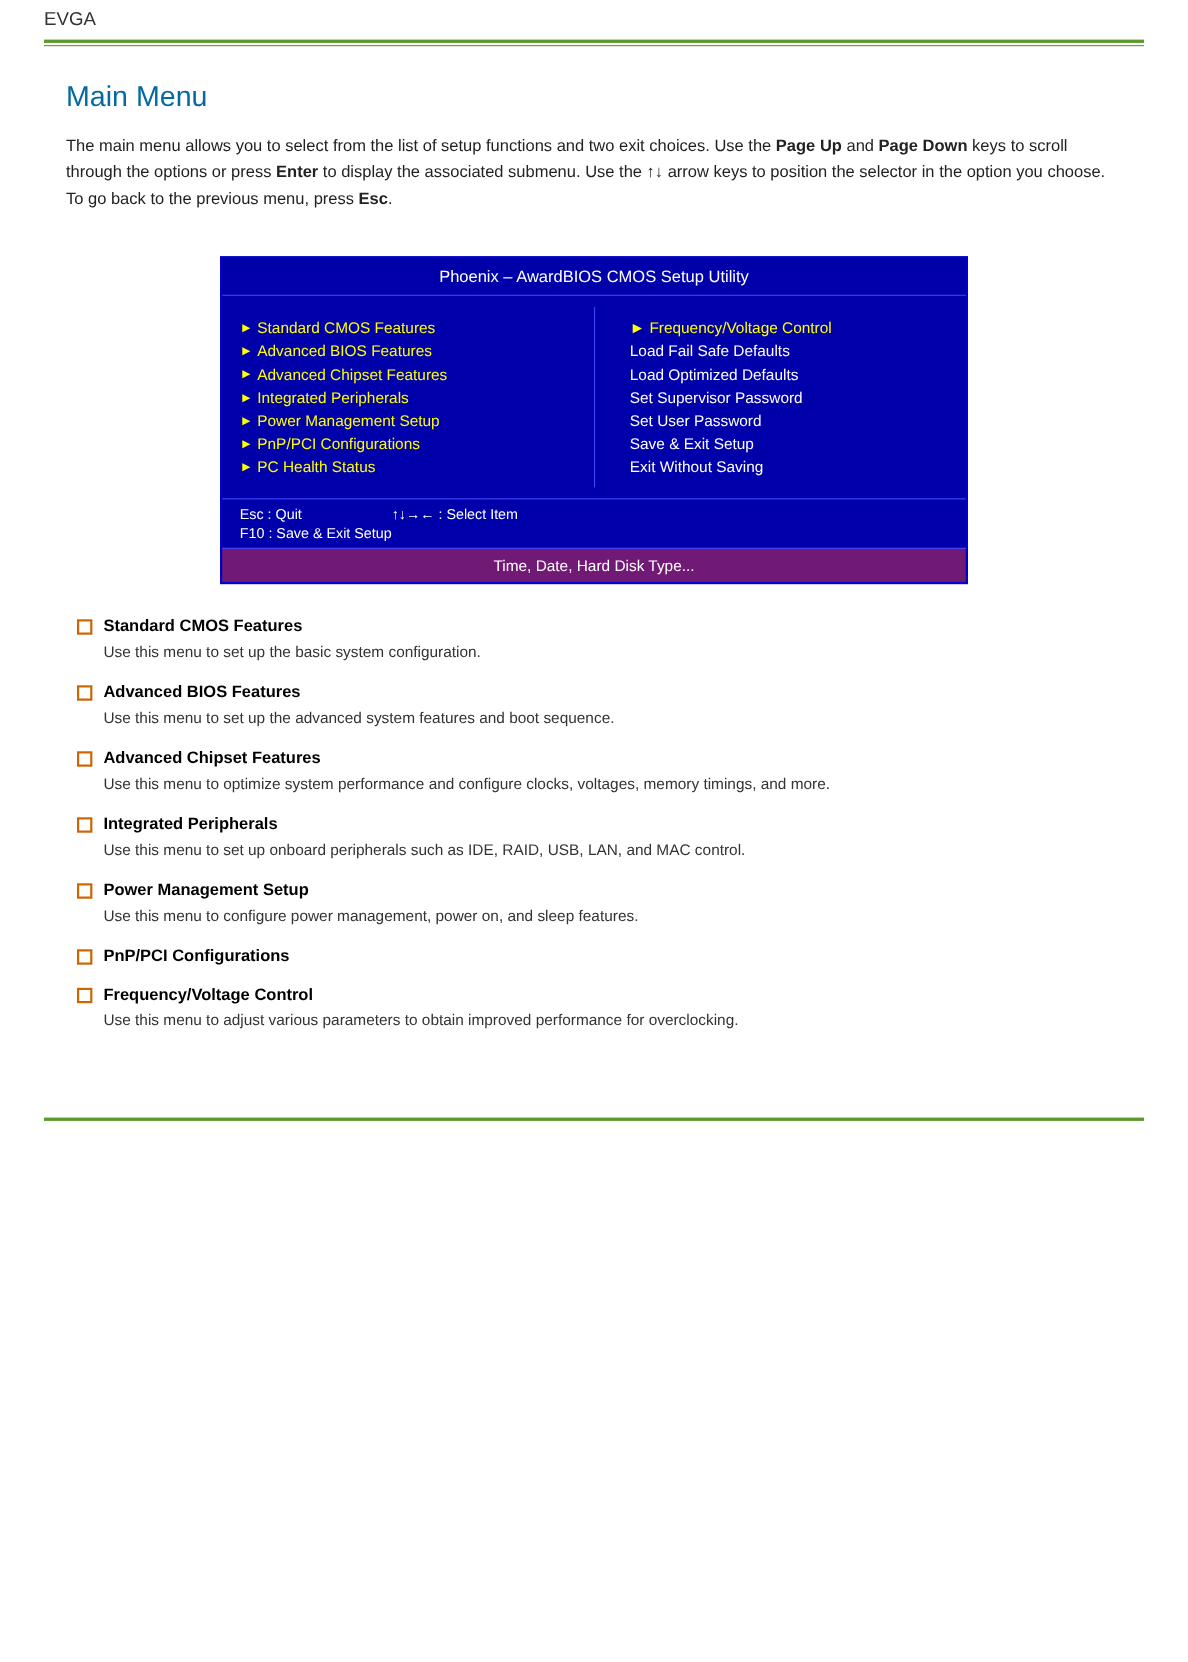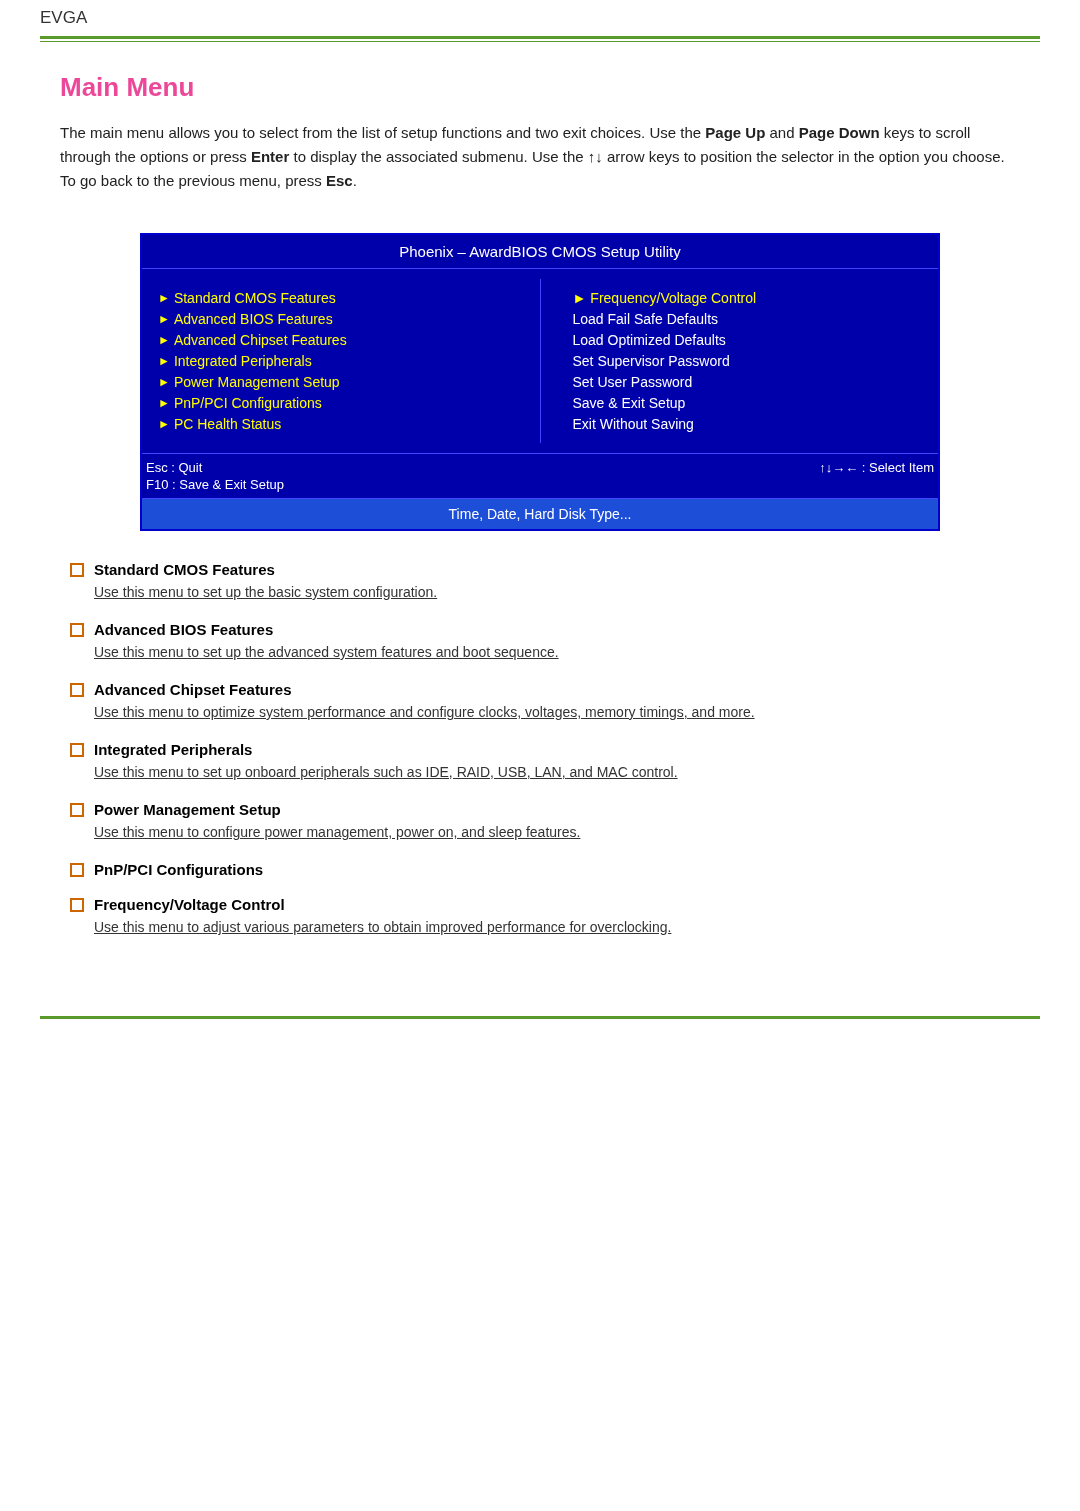--- a/index.html
+++ b/index.html
@@ -29,42 +29,42 @@
       background: #5a9a2a;
       margin: 0 40px;
     }
 
     .content {
       padding: 30px 60px 40px 60px;
     }
 
     .page-title {
       font-size: 26px;
-      font-weight: bold;
+      font-weight: normal;
       margin-bottom: 18px;
-      color: #ec4899;
+      color: #0369a1;
     }
 
     .intro-text {
       font-size: 15px;
       line-height: 1.6;
       margin-bottom: 40px;
       color: #222;
     }
 
     .intro-text b {
       font-weight: bold;
     }
 
     
     .bios-box {
       border: 2px solid #0000cc;
       background: #0000aa;
       margin: 0 auto 30px auto;
-      width: 800px;
+      width: 680px;
       color: #fff;
     }
 
     .bios-title-bar {
       background: #0000aa;
       color: #fff;
       text-align: center;
       padding: 8px 0;
       font-size: 15px;
       border-bottom: 1px solid #4444ff;
@@ -108,35 +108,35 @@
       cursor: pointer;
     }
 
     .bios-menu-item-right.yellow {
       color: #ffff00;
     }
 
     .bios-footer {
       background: #0000aa;
       border-top: 1px solid #4444ff;
-      padding: 6px 4px;
-      display: flex;
-      justify-content: space-between;
+      padding: 6px 16px;
+      display: flex;
+      justify-content: flex-start;
       font-size: 13px;
       color: #fff;
     }
 
     .bios-footer-left {
       display: flex;
       flex-direction: column;
       gap: 2px;
     }
 
     .bios-status-bar {
-      background: #1d4ed8;
+      background: #701a75;
       border-top: 1px solid #4444ff;
       text-align: center;
       padding: 7px 0;
       font-size: 14px;
       color: #fff;
     }
 
     
     .desc-section {
       margin-bottom: 18px;
@@ -164,21 +164,20 @@
       font-weight: bold;
       font-size: 15px;
       color: #000;
     }
 
     .desc-body {
       font-size: 14px;
       color: #333;
       line-height: 1.5;
       padding-left: 24px;
-      text-decoration: underline;
     }
 
     .bottom-green-line {
       height: 3px;
       background: #5a9a2a;
       margin: 20px 40px 0 40px;
     }
   </style>
 </head>
 <body>

